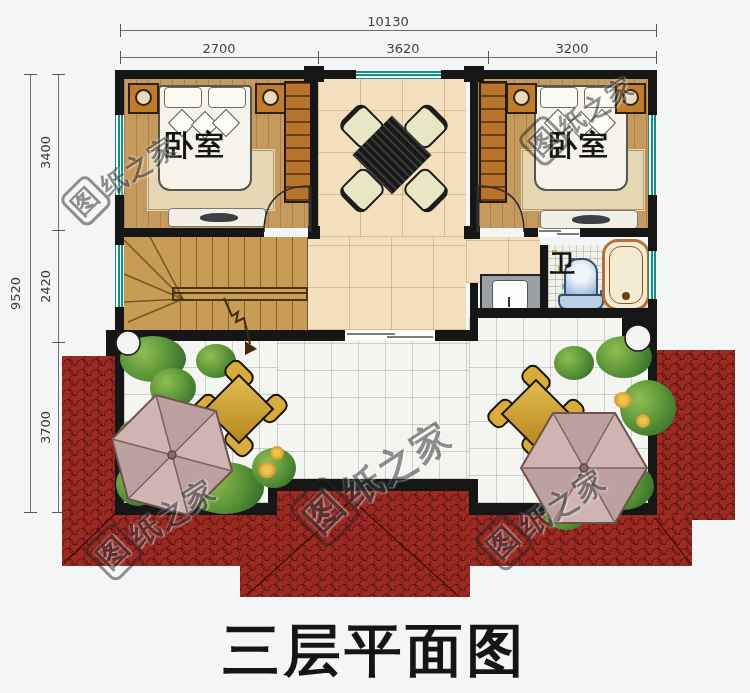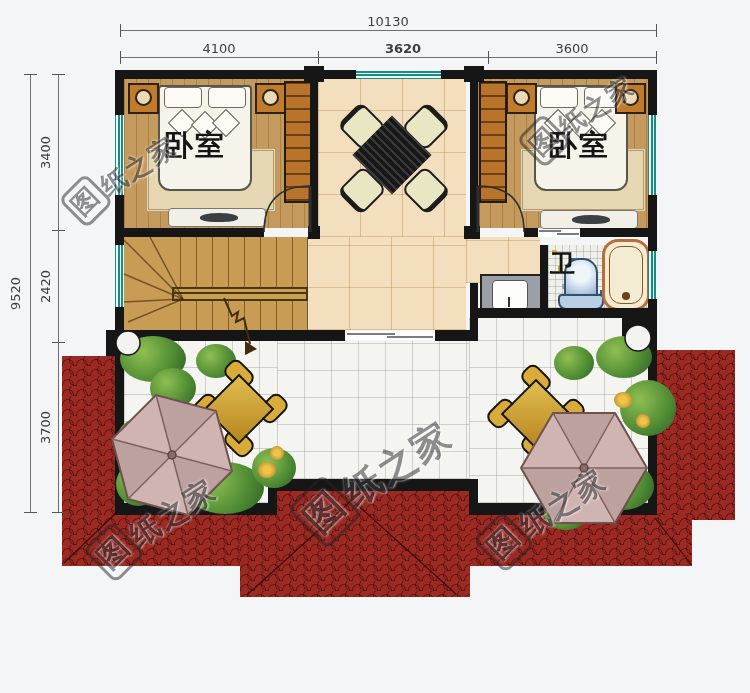--- a/index.html
+++ b/index.html
@@ -326,30 +326,31 @@
 
   <div class="dline" style="left:120px;top:30px;width:536px;height:1px;"></div>
   <div class="tick" style="left:120px;top:24px;width:1px;height:13px;"></div>
   <div class="tick" style="left:656px;top:24px;width:1px;height:13px;"></div>
   <div class="dtxt" style="left:358px;top:14px;width:60px;">10130</div>
   <div class="dline" style="left:120px;top:57px;width:536px;height:1px;"></div>
   <div class="tick" style="left:120px;top:51px;width:1px;height:13px;"></div>
   <div class="tick" style="left:318px;top:51px;width:1px;height:13px;"></div>
   <div class="tick" style="left:488px;top:51px;width:1px;height:13px;"></div>
   <div class="tick" style="left:656px;top:51px;width:1px;height:13px;"></div>
-  <div class="dtxt" style="left:189px;top:41px;width:60px;">4100</div>
-  <div class="dtxt" style="left:373px;top:41px;width:60px;font-weight:bold;">3620</div>
-  <div class="dtxt" style="left:542px;top:41px;width:60px;">3600</div>
+  <div class="dtxt" style="left:189px;top:41px;width:60px;">2700</div>
+  <div class="dtxt" style="left:373px;top:41px;width:60px;">3620</div>
+  <div class="dtxt" style="left:542px;top:41px;width:60px;">3200</div>
 
   <div class="dline" style="left:30px;top:74px;width:1px;height:438px;"></div>
   <div class="tick" style="left:24px;top:74px;width:13px;height:1px;"></div>
   <div class="tick" style="left:24px;top:512px;width:13px;height:1px;"></div>
   <div class="dtxt vtxt" style="left:8px;top:263px;height:60px;">9520</div>
   <div class="dline" style="left:58px;top:74px;width:1px;height:438px;"></div>
   <div class="tick" style="left:52px;top:74px;width:13px;height:1px;"></div>
   <div class="tick" style="left:52px;top:230px;width:13px;height:1px;"></div>
   <div class="tick" style="left:52px;top:342px;width:13px;height:1px;"></div>
   <div class="tick" style="left:52px;top:512px;width:13px;height:1px;"></div>
   <div class="dtxt vtxt" style="left:38px;top:122px;height:60px;">3400</div>
   <div class="dtxt vtxt" style="left:38px;top:256px;height:60px;">2420</div>
   <div class="dtxt vtxt" style="left:38px;top:397px;height:60px;">3700</div>
 
+  <div class="title">三层平面图</div>
 </div>
 
 </body></html>

